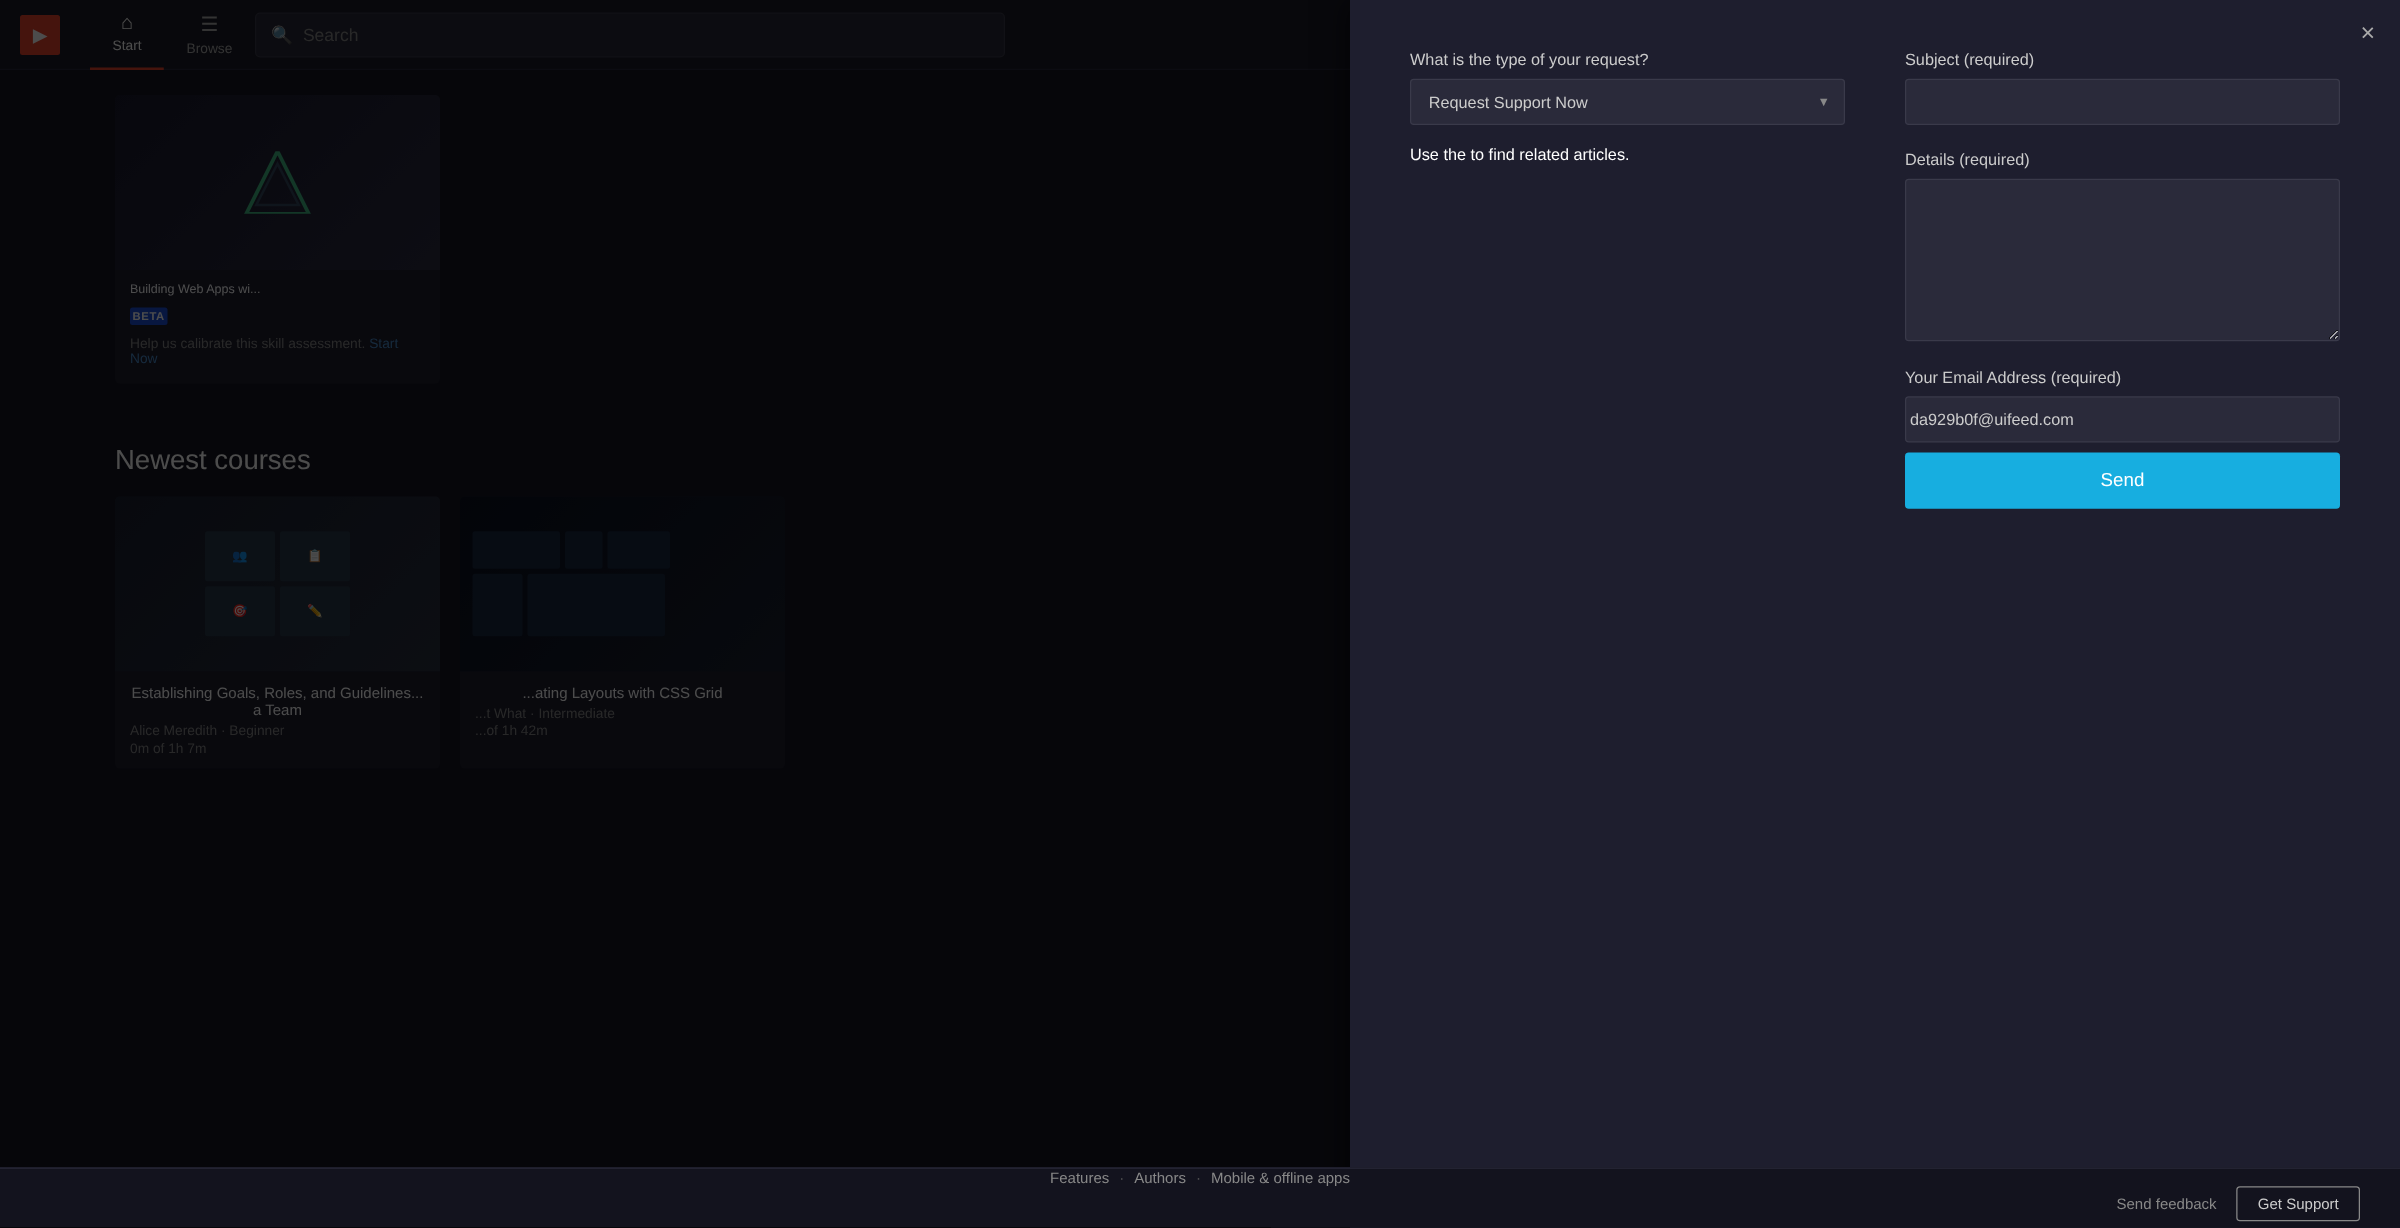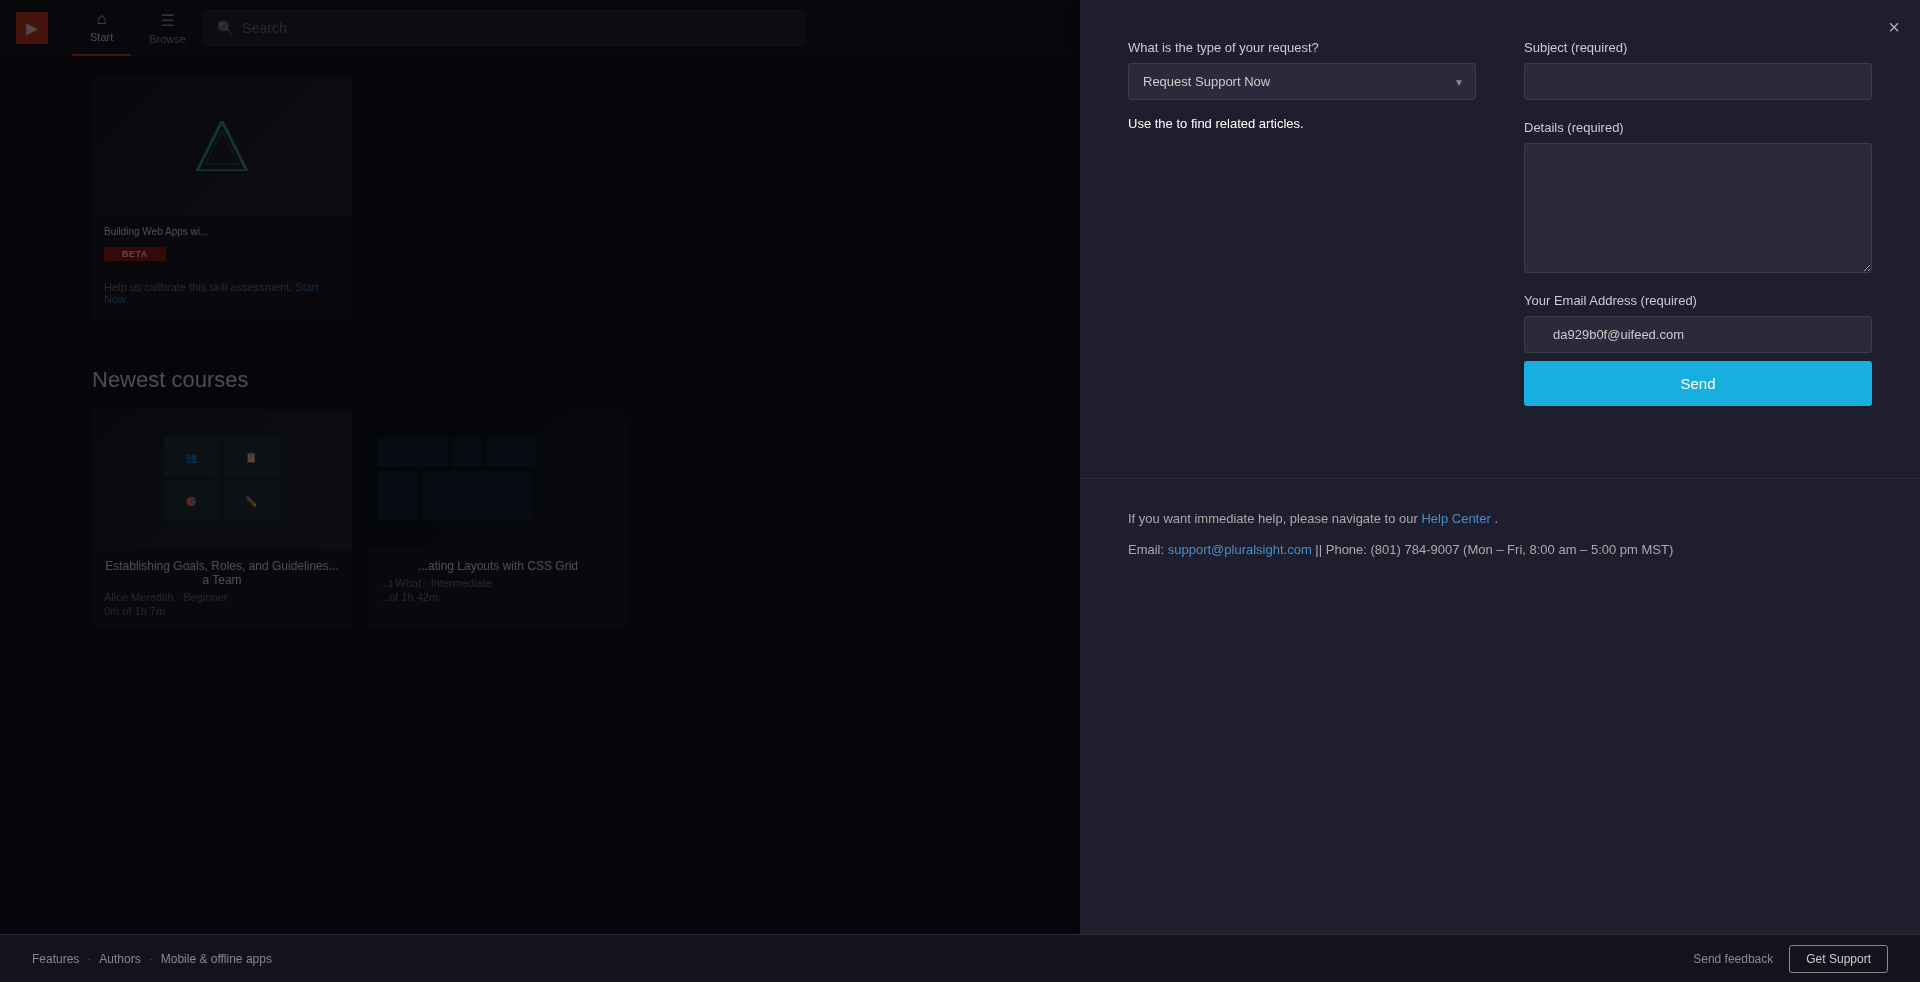--- a/index.html
+++ b/index.html
@@ -100,23 +100,23 @@
       background: #2a2a3a;
       display: flex; align-items: center; justify-content: center;
       font-size: 40px;
     }
     .course-thumb-vue { background: linear-gradient(135deg, #1a1a2e, #2d2d42); }
 
     .course-info { padding: 10px 12px; }
     .course-title { color: white; font-size: 10px; font-weight: 500; margin-bottom: 6px; }
     .badge {
       display: inline-block;
-      background: #b91c1c;
+      background: #1d4ed8;
       color: white; font-size: 9px; font-weight: bold;
-      padding: 2px 18px; border-radius: 2px; margin-bottom: 16px;
+      padding: 2px 2px; border-radius: 2px; margin-bottom: 5px;
       letter-spacing: 0.5px;
     }
     .skill-text { color: #888; font-size: 11px; margin: 4px 0; }
     .measure-btn {
       border: 1px solid #4a8cca;
       color: #4a8cca;
       background: transparent;
       padding: 4px 12px;
       border-radius: 2px;
       font-size: 11px;
@@ -234,21 +234,21 @@
     .use-link {
       color: #4a8cca;
       text-decoration: none;
     }
 
     .form-input {
       width: 100%;
       background: #2a2a3a;
       border: 1px solid #3a3a4a;
       color: #ccc;
-      padding: 10px 28px;
+      padding: 10px 3px;
       border-radius: 3px;
       font-size: 13px;
     }
 
     .form-textarea {
       width: 100%;
       background: #2a2a3a;
       border: 1px solid #3a3a4a;
       color: #ccc;
       padding: 10px 14px;
@@ -293,20 +293,21 @@
     .bottom-bar {
       position: fixed;
       bottom: 0; left: 0; right: 0;
       height: 48px;
       background: #13131e;
       display: flex;
       align-items: center;
       padding: 0 32px;
       z-index: 200;
       border-top: 1px solid #2a2a3a;
+      flex-direction: column;
     }
     .bottom-links {
       display: flex;
       gap: 8px;
       color: #888;
       font-size: 12px;
     }
     .bottom-link { color: #888; text-decoration: none; }
     .bottom-sep { color: #555; }
 
@@ -508,32 +509,20 @@
           <textarea class="form-textarea" style=""></textarea>
 
           <label class="form-label" style="margin-top:16px; display:block;">Your Email Address (required)</label>
           <input type="email" class="form-input" value="da929b0f@uifeed.com" style="">
 
           <button class="send-btn">Send</button>
         </div>
       </div>
     </div>
 
-    <div class="modal-footer">
-      <p class="footer-help-text">
-        <span>If you want immediate help, please navigate to our</span>
-        <a class="footer-link">Help Center</a>
-        <span>.</span>
-      </p>
-      <p class="footer-contact">
-        <span>Email:</span>
-        <a class="footer-email-link">support@pluralsight.com</a>
-        <span>|| Phone: (801) 784-9007 (Mon – Fri, 8:00 am – 5:00 pm MST)</span>
-      </p>
-    </div>
   </div>
 </div>
 
 <div class="bottom-bar">
   <div class="bottom-links">
     <a class="bottom-link">Features</a>
     <span class="bottom-sep">·</span>
     <a class="bottom-link">Authors</a>
     <span class="bottom-sep">·</span>
     <a class="bottom-link">Mobile &amp; offline apps</a>

